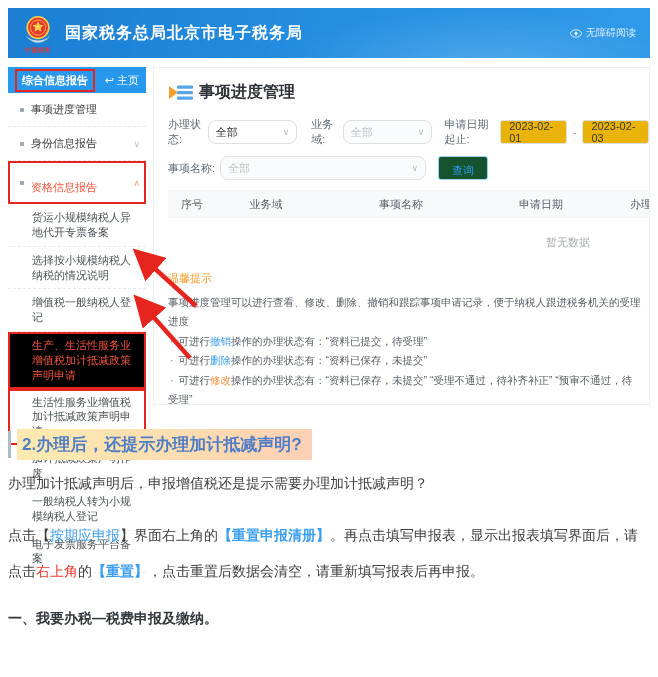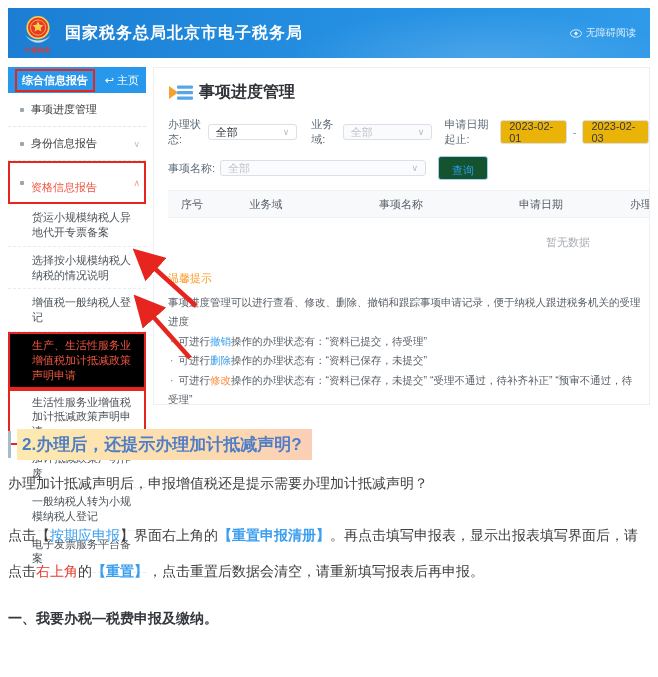--- a/index.html
+++ b/index.html
@@ -34,21 +34,21 @@
   .sub.active{color:#f0543f;background:#000000;}
 
   
   .panel{flex:1;margin-left:7px;background:#fff;border:1px solid #edf0f3;box-sizing:border-box;
     padding:10px 0 0 14px;overflow:hidden;position:relative;}
   .panel-title{display:flex;align-items:center;gap:5px;margin:4px 0 14px;}
   .panel-title h2{font-size:16px;color:#2f3338;margin:0;font-weight:bold;}
   .filters{font-size:11px;color:#5f6b76;}
   .frow{display:flex;align-items:center;margin-bottom:9px;}
   .frow .lab{margin-right:5px;}
-  .sel{border:1px solid #dcdfe6;border-radius:3px;height:16px;box-sizing:border-box;display:flex;
+  .sel{border:1px solid #dcdfe6;border-radius:8px;height:24px;box-sizing:border-box;display:flex;
     align-items:center;justify-content:space-between;padding:6px 7px;color:#35393e;background:#fff;cursor:pointer;}
   .sel .car{color:#b6bcc4;font-size:9px;margin-left:6px;}
   .sel.dis{color:#c0c4cc;background:#fafbfc;}
   .w1{width:116px;margin-right:14px;} .w2{width:116px;margin-right:12px;} .w3{width:206px;margin-right:12px;}
   .dinput{border:1px solid #dcdfe6;border-radius:3px;height:24px;box-sizing:border-box;display:flex;
     align-items:center;padding:0 8px;color:#35393e;width:84px;background:#eab308;cursor:text;}
   .dsep{margin:0 6px;color:#8a9099;}
   .qbtn{border:1px solid #9fd0fa;color:#2d9cf0;background:#14532d;border-radius:3px;height:24px;
     padding:6px 13px;font-size:11px;cursor:pointer;font-family:inherit;}
   .thead{display:flex;width:800px;background:#f8f9fb;border-top:1px solid #f1f2f4;border-bottom:1px solid #f1f2f4;

